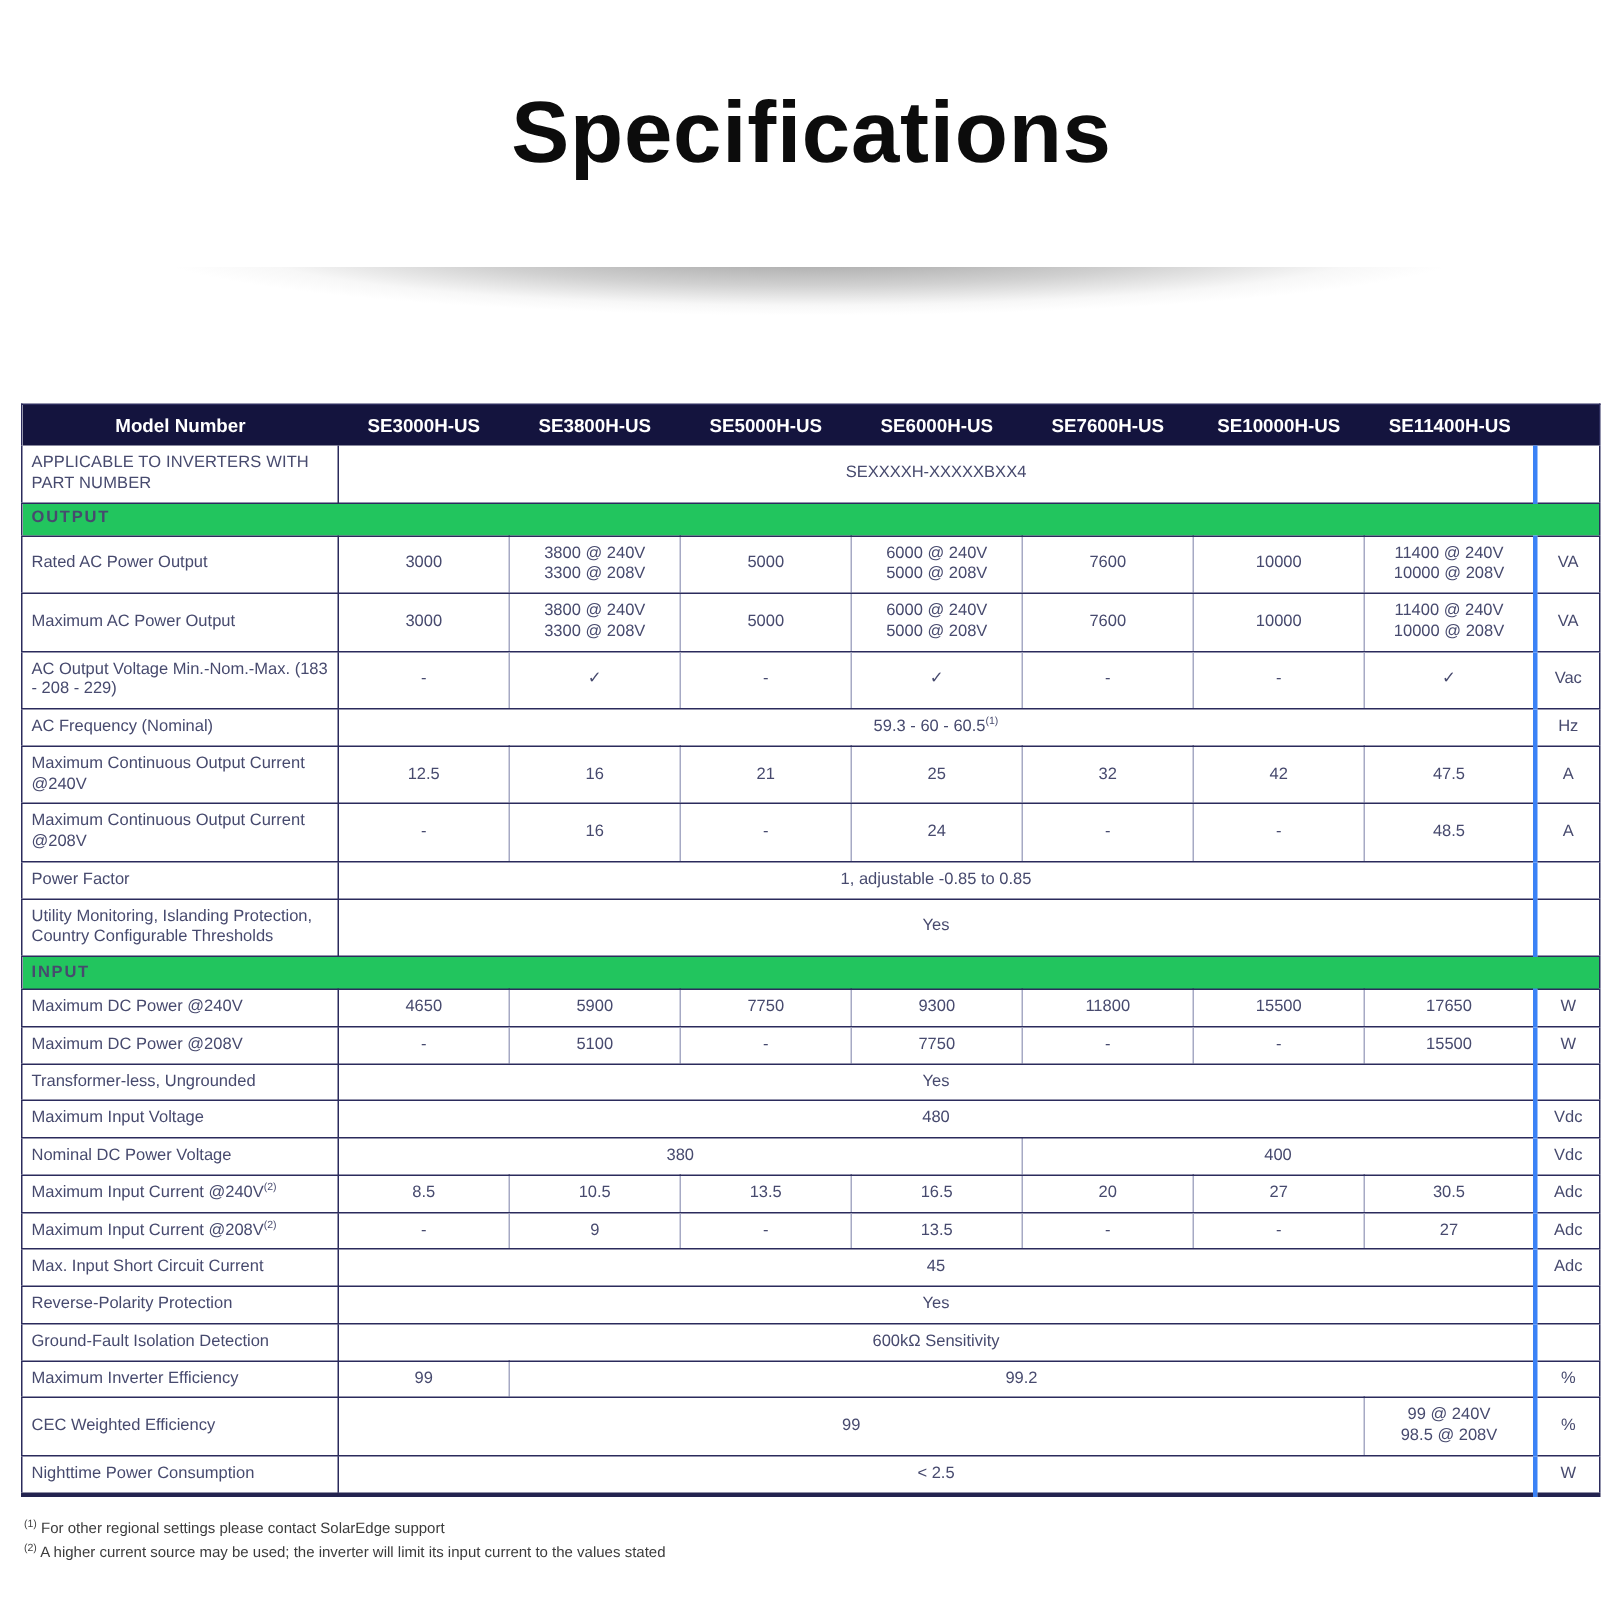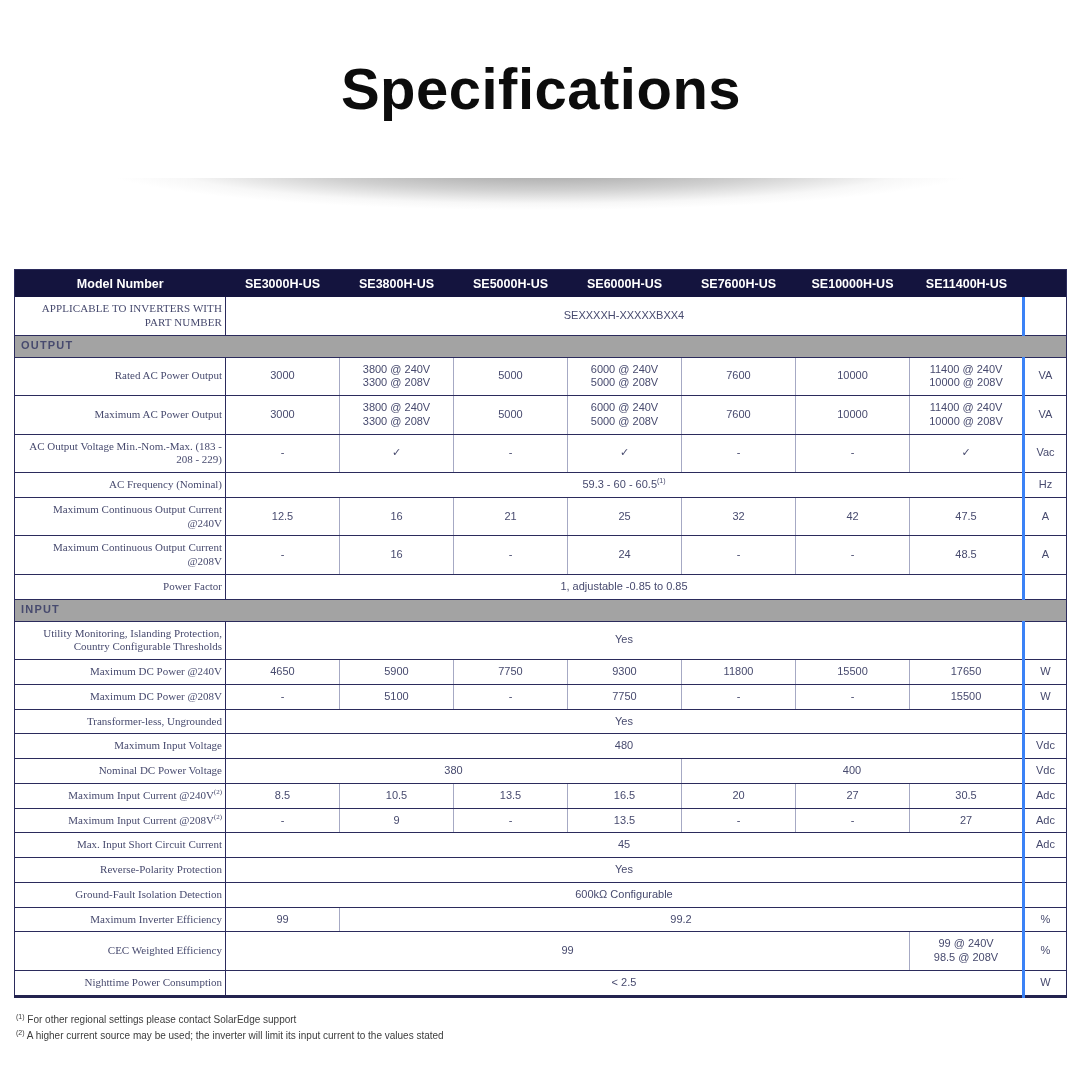--- a/index.html
+++ b/index.html
@@ -28,28 +28,27 @@
   .spec-table th {
     background:#14143e; color:#ffffff; font-size:12.5px; font-weight:700;
     height:23px; padding:2px 0; text-align:center; overflow:hidden;
   }
   .spec-table td {
     font-size:11px; color:#474a6e; line-height:1.25;
     border-bottom:1.5px solid #2b2b5c; padding:5px 3px;
     overflow:hidden;
   }
   .section-cell {
-    background:#a3a3a3; color:#1d1d4c; font-weight:700; font-size:13px;
+    background:#22c55e; color:#1d1d4c; font-weight:700; font-size:13px;
     letter-spacing:1.2px; text-align:left; padding:3px 6px !important;
     height:15px;
   }
   .label-cell {
-    text-align:right; padding-left:6px !important;
+    text-align:left; padding-left:6px !important;
     border-right:1.5px solid #2b2b5c;
-    font-family:Liberation Serif, serif;
   }
   .info-label { font-size:10.3px; letter-spacing:0.1px; }
   .value-cell { text-align:center; border-left:1px solid #a6a9c4; }
   .unit-cell  { text-align:center; border-left:3px solid #3b82f6; font-size:11px; }
   .spec-table sup { font-size:7px; line-height:0; }
   .footnotes {
     position:absolute; top:1012px; left:16px; width:1000px;
     font-size:10px; color:#3c3c3c; line-height:1.55;
   }
   .footnotes sup { font-size:7px; }
@@ -153,26 +152,26 @@
         <td class="value-cell">-</td>
         <td class="value-cell">48.5</td>
         <td class="unit-cell">A</td>
       </tr>
       <tr>
         <td class="label-cell">Power Factor</td>
         <td class="value-cell" colspan="7">1, adjustable -0.85 to 0.85</td>
         <td class="unit-cell"></td>
       </tr>
       <tr>
-        <td colspan="9" class="section-cell">INPUT</td>
-      </tr>
-      <tr>
         <td class="label-cell">Utility Monitoring, Islanding Protection, Country Configurable Thresholds</td>
         <td class="value-cell" colspan="7">Yes</td>
         <td class="unit-cell"></td>
+      </tr>
+      <tr>
+        <td colspan="9" class="section-cell">INPUT</td>
       </tr>
       <tr>
         <td class="label-cell">Maximum DC Power @240V</td>
         <td class="value-cell">4650</td>
         <td class="value-cell">5900</td>
         <td class="value-cell">7750</td>
         <td class="value-cell">9300</td>
         <td class="value-cell">11800</td>
         <td class="value-cell">15500</td>
         <td class="value-cell">17650</td>
@@ -232,21 +231,21 @@
         <td class="value-cell" colspan="7">45</td>
         <td class="unit-cell">Adc</td>
       </tr>
       <tr>
         <td class="label-cell">Reverse-Polarity Protection</td>
         <td class="value-cell" colspan="7">Yes</td>
         <td class="unit-cell"></td>
       </tr>
       <tr>
         <td class="label-cell">Ground-Fault Isolation Detection</td>
-        <td class="value-cell" colspan="7">600kΩ Configurable</td>
+        <td class="value-cell" colspan="7">600kΩ Sensitivity</td>
         <td class="unit-cell"></td>
       </tr>
       <tr>
         <td class="label-cell">Maximum Inverter Efficiency</td>
         <td class="value-cell">99</td>
         <td class="value-cell" colspan="6">99.2</td>
         <td class="unit-cell">%</td>
       </tr>
       <tr>
         <td class="label-cell">CEC Weighted Efficiency</td>

